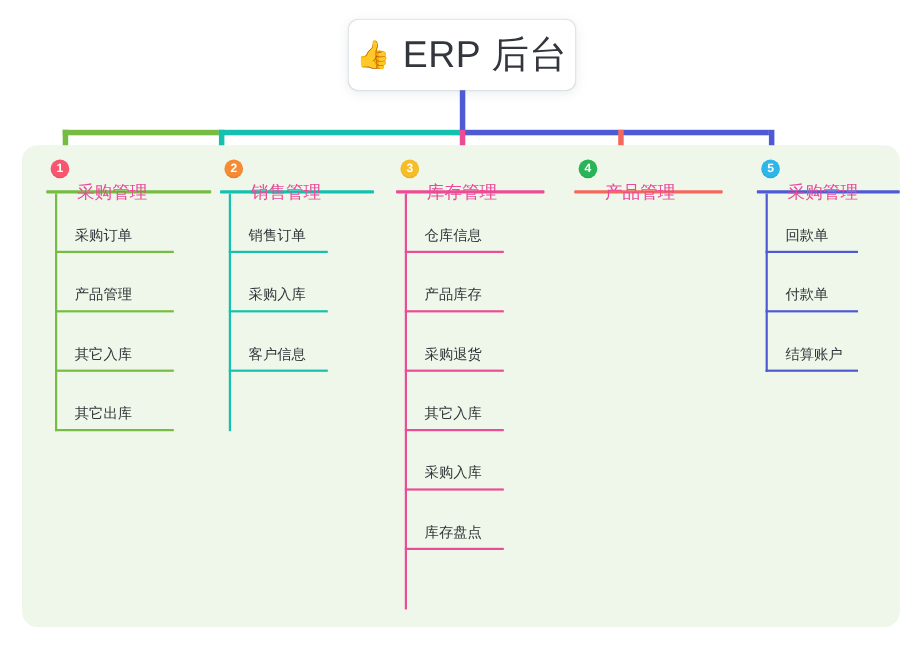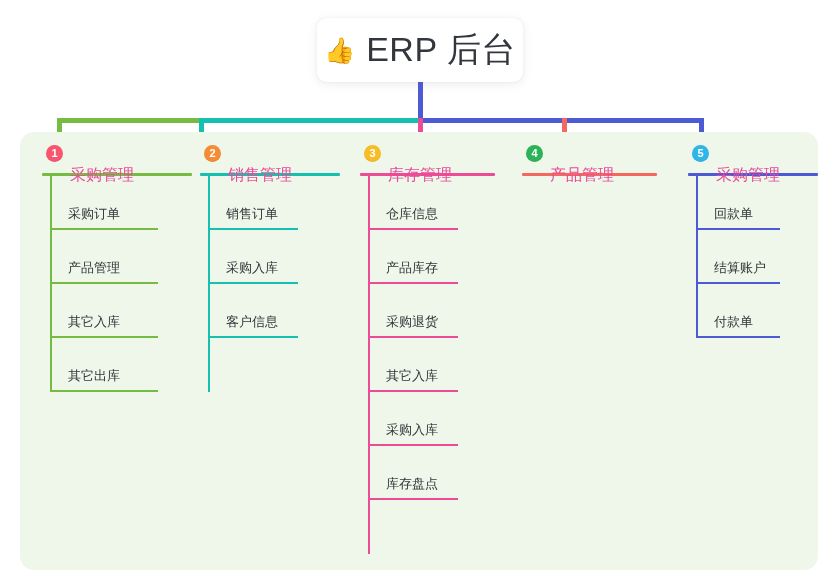--- a/index.html
+++ b/index.html
@@ -206,24 +206,24 @@
           <span class="col-title">采购管理</span>
         </div>
         <div class="head-rule" style="width: 130px; background: rgb(78, 90, 212);"></div>
         <div class="items">
           <div class="rail" style="background: rgb(78, 90, 212); height: 162px;"></div>
           <div class="item">
             <span class="item-label">回款单</span>
             <div class="item-rule" style="width: 84px; background: rgb(78, 90, 212);"></div>
           </div>
           <div class="item">
+            <span class="item-label">付款单</span>
+            <div class="item-rule" style="width: 84px; background: rgb(78, 90, 212);"></div>
+          </div>
+          <div class="item">
             <span class="item-label">结算账户</span>
             <div class="item-rule" style="width: 84px; background: rgb(78, 90, 212);"></div>
           </div>
-          <div class="item">
-            <span class="item-label">付款单</span>
-            <div class="item-rule" style="width: 84px; background: rgb(78, 90, 212);"></div>
-          </div>
         </div>
       </div>
     </div>
 
 </div>
 
 </body></html>

